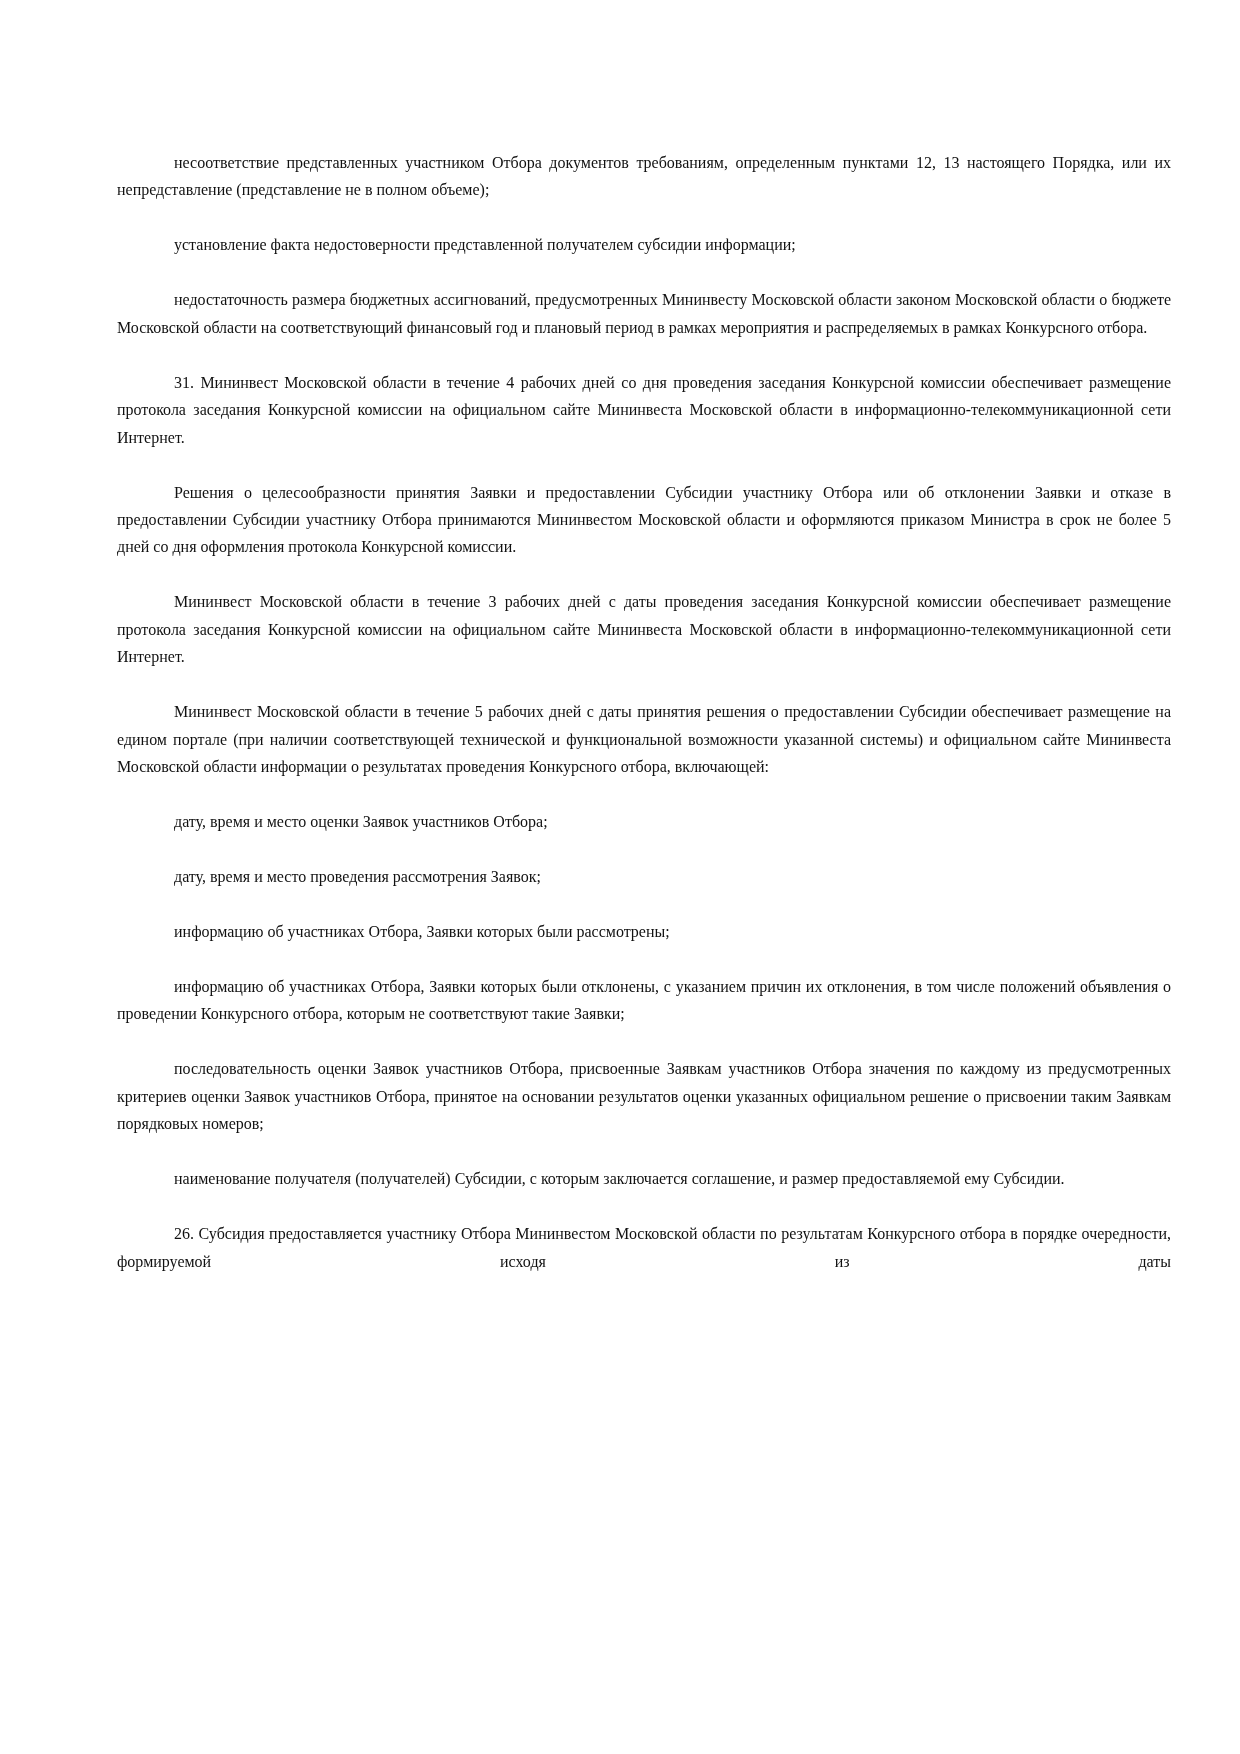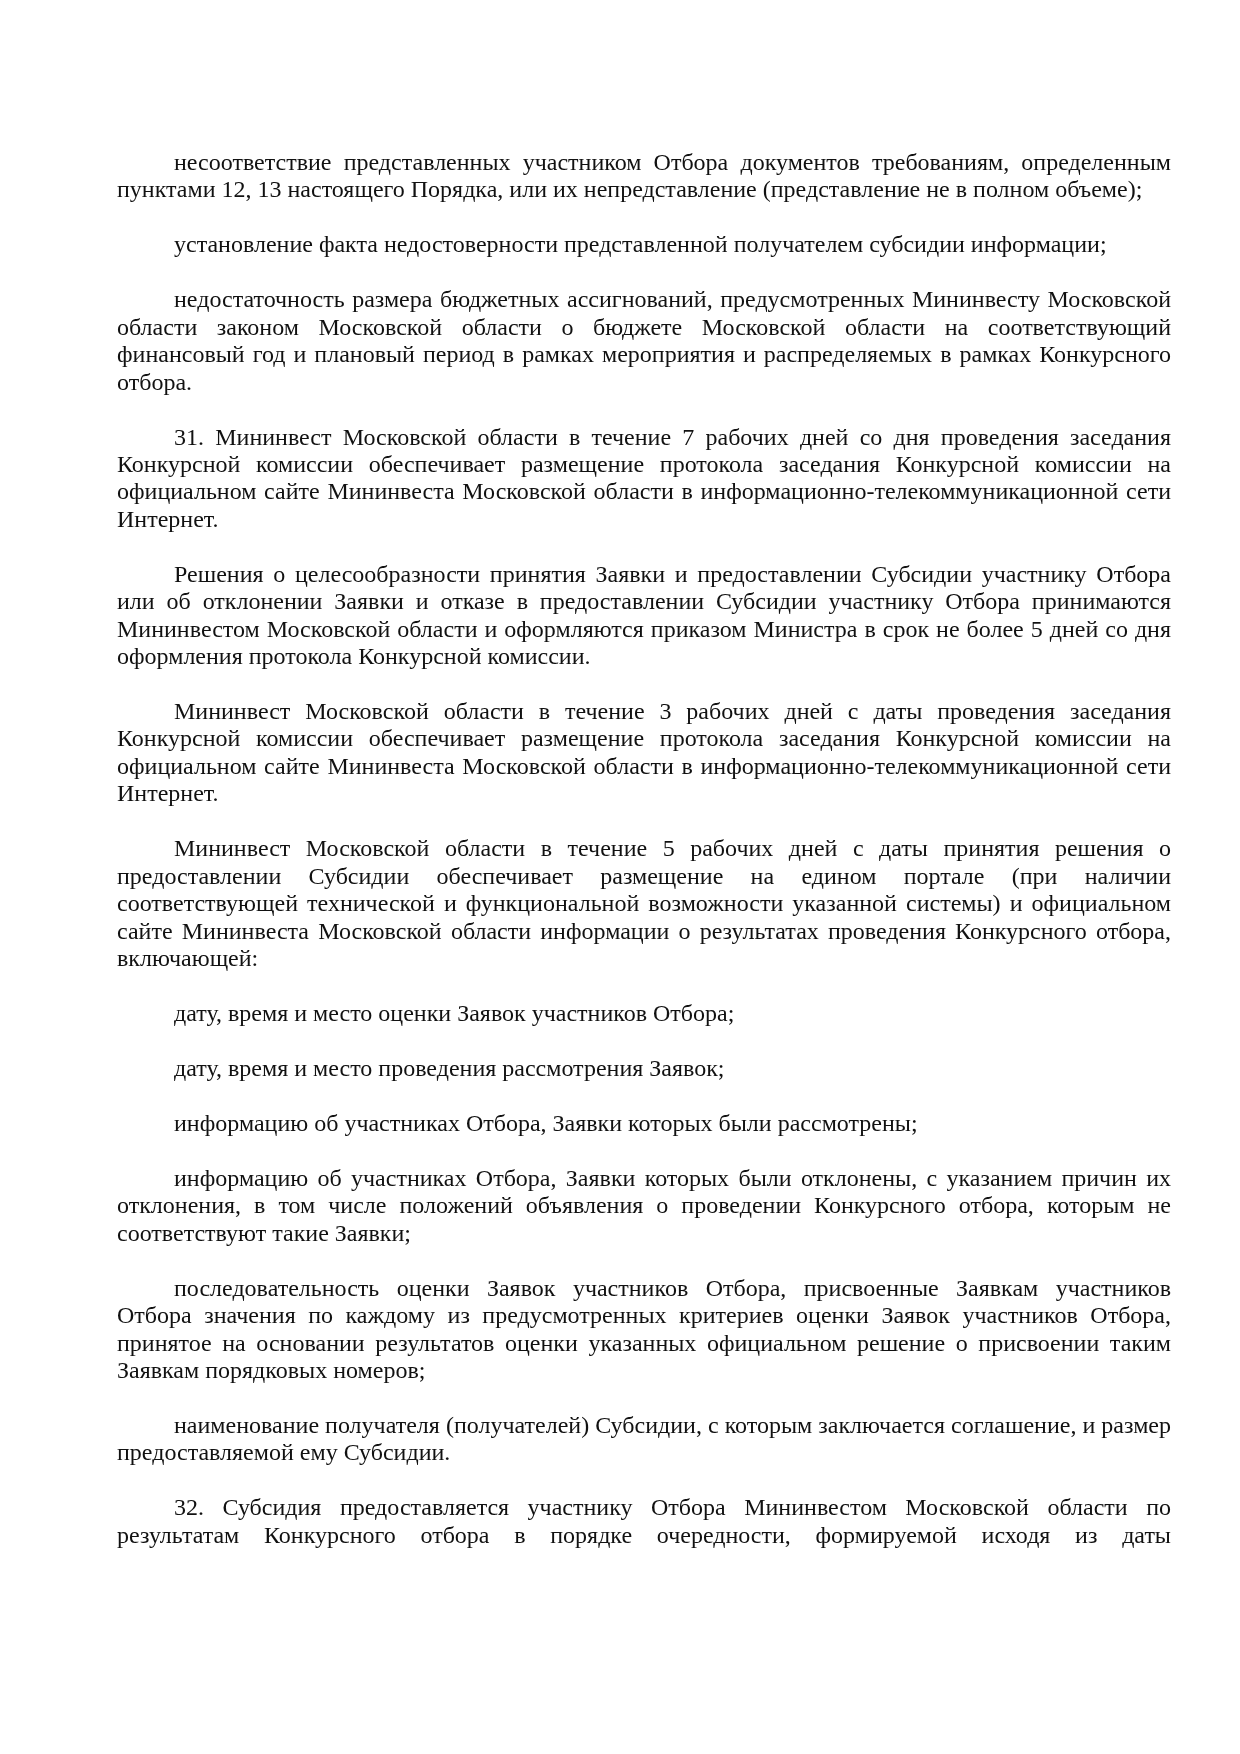--- a/index.html
+++ b/index.html
@@ -12,21 +12,21 @@
       height: 1754px;
       position: relative;
       overflow: hidden;
     }
     .page {
       position: absolute;
       left: 117px;
       top: 149px;
       width: 1054px;
       font-family: "Liberation Serif", "DejaVu Serif", serif;
-      font-size: 24px;
+      font-size: 16px;
       line-height: 27.4px;
       color: #111111;
     }
     .para {
       margin: 0 0 27.6px 0;
       text-indent: 57px;
       text-align: justify;
       text-align-last: left;
     }
     .para.short {
@@ -36,24 +36,24 @@
       text-align-last: justify;
     }
   </style>
 </head>
 <body>
 
 <div class="page">
   <p class="para">несоответствие представленных участником Отбора документов требованиям, определенным пунктами 12, 13 настоящего Порядка, или их непредставление (представление не в полном объеме);</p>
   <p class="para short">установление факта недостоверности представленной получателем субсидии информации;</p>
   <p class="para">недостаточность размера бюджетных ассигнований, предусмотренных Мининвесту Московской области законом Московской области о бюджете Московской области на соответствующий финансовый год и плановый период в рамках мероприятия и распределяемых в рамках Конкурсного отбора.</p>
-  <p class="para">31. Мининвест Московской области в течение 7 рабочих дней со дня проведения заседания Конкурсной комиссии обеспечивает размещение протокола заседания Конкурсной комиссии на официальном сайте Мининвеста Московской области в информационно-телекоммуникационной сети Интернет.</p>
+  <p class="para">31. Мининвест Московской области в течение 4 рабочих дней со дня проведения заседания Конкурсной комиссии обеспечивает размещение протокола заседания Конкурсной комиссии на официальном сайте Мининвеста Московской области в информационно-телекоммуникационной сети Интернет.</p>
   <p class="para">Решения о целесообразности принятия Заявки и предоставлении Субсидии участнику Отбора или об отклонении Заявки и отказе в предоставлении Субсидии участнику Отбора принимаются Мининвестом Московской области и оформляются приказом Министра в срок не более 5 дней со дня оформления протокола Конкурсной комиссии.</p>
   <p class="para">Мининвест Московской области в течение 3 рабочих дней с даты проведения заседания Конкурсной комиссии обеспечивает размещение протокола заседания Конкурсной комиссии на официальном сайте Мининвеста Московской области в информационно-телекоммуникационной сети Интернет.</p>
   <p class="para">Мининвест Московской области в течение 5 рабочих дней с даты принятия решения о предоставлении Субсидии обеспечивает размещение на едином портале (при наличии соответствующей технической и функциональной возможности указанной системы) и официальном сайте Мининвеста Московской области информации о результатах проведения Конкурсного отбора, включающей:</p>
   <p class="para short">дату, время и место оценки Заявок участников Отбора;</p>
   <p class="para short">дату, время и место проведения рассмотрения Заявок;</p>
   <p class="para short">информацию об участниках Отбора, Заявки которых были рассмотрены;</p>
   <p class="para">информацию об участниках Отбора, Заявки которых были отклонены, с указанием причин их отклонения, в том числе положений объявления о проведении Конкурсного отбора, которым не соответствуют такие Заявки;</p>
   <p class="para">последовательность оценки Заявок участников Отбора, присвоенные Заявкам участников Отбора значения по каждому из предусмотренных критериев оценки Заявок участников Отбора, принятое на основании результатов оценки указанных официальном решение о присвоении таким Заявкам порядковых номеров;</p>
   <p class="para">наименование получателя (получателей) Субсидии, с которым заключается соглашение, и размер предоставляемой ему Субсидии.</p>
-  <p class="para last-cut">32. Субсидия предоставляется участнику Отбора Мининвестом Московской области по результатам Конкурсного отбора в порядке очередности, формируемой исходя из даты</p>
+  <p class="para last-cut">26. Субсидия предоставляется участнику Отбора Мининвестом Московской области по результатам Конкурсного отбора в порядке очередности, формируемой исходя из даты</p>
 </div>
 
 </body></html>

